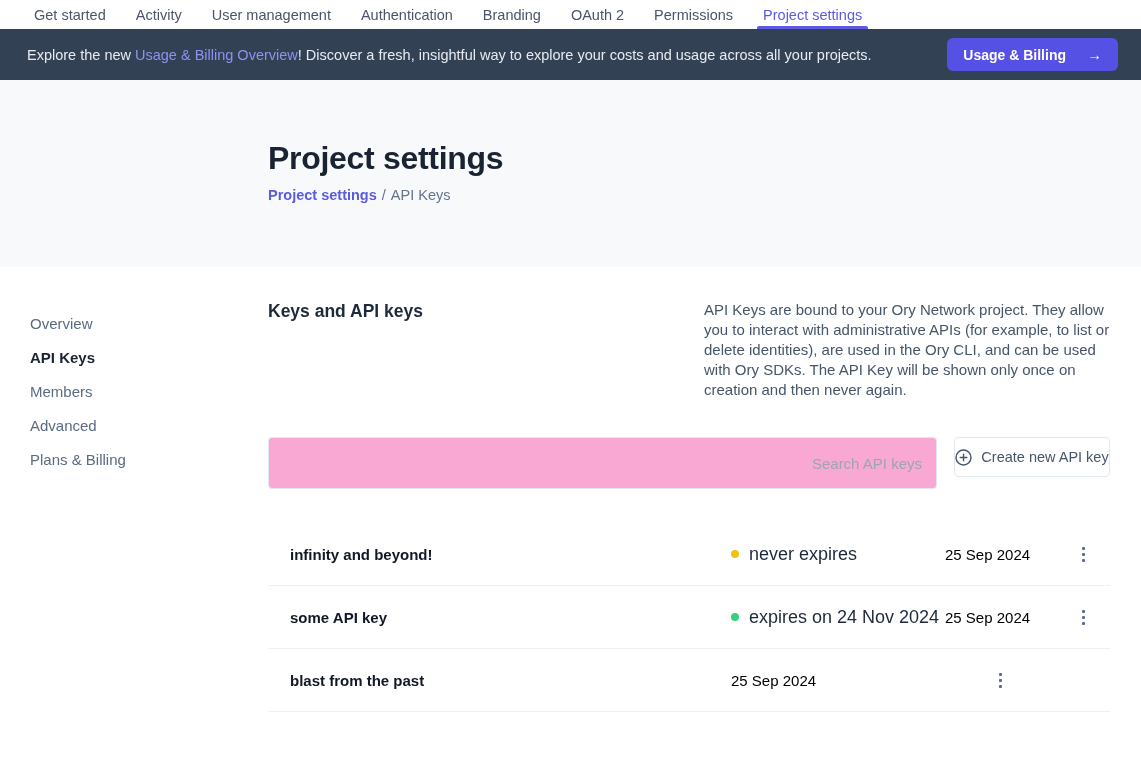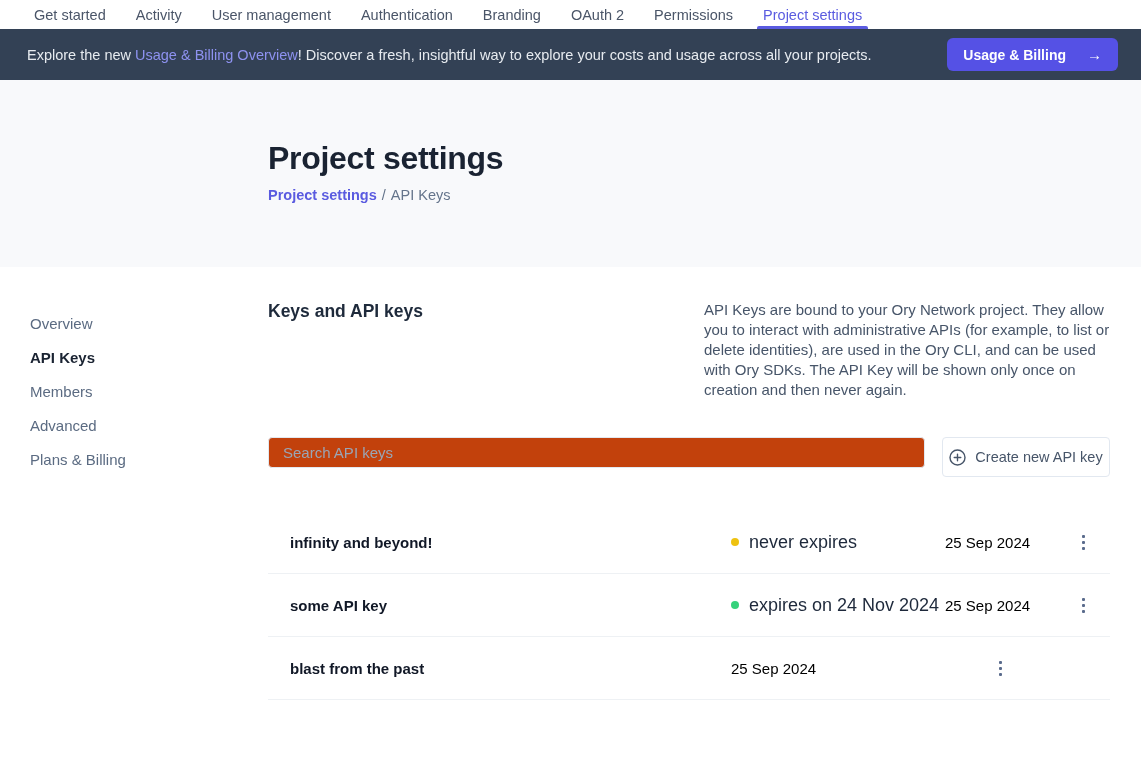--- a/index.html
+++ b/index.html
@@ -131,33 +131,34 @@
     color: #475569;
   }
 
   .toolbar {
     margin-top: 37px;
     display: flex;
     gap: 17px;
   }
   .search-box {
     flex: 1;
-    height: 31px;
+    height: 52px;
     border: 1px solid #e2e8f0;
     border-radius: 4px;
     padding: 0 14px;
     font-family: "Liberation Sans", sans-serif;
     font-size: 15px;
     color: #1a2332;
-    background: #c2410c;
+    background: #f9a8d4;
     outline: none;
+    text-align: right;
   }
   .search-box::placeholder { color: #9aa5b5; }
   .create-btn {
-    width: 168px;
+    width: 156px;
     height: 40px;
     background: #ffffff;
     border: 1px solid #e2e8f0;
     border-radius: 4px;
     display: flex;
     align-items: center;
     justify-content: center;
     gap: 9px;
     font-family: "Liberation Sans", sans-serif;
     font-size: 14.5px;

